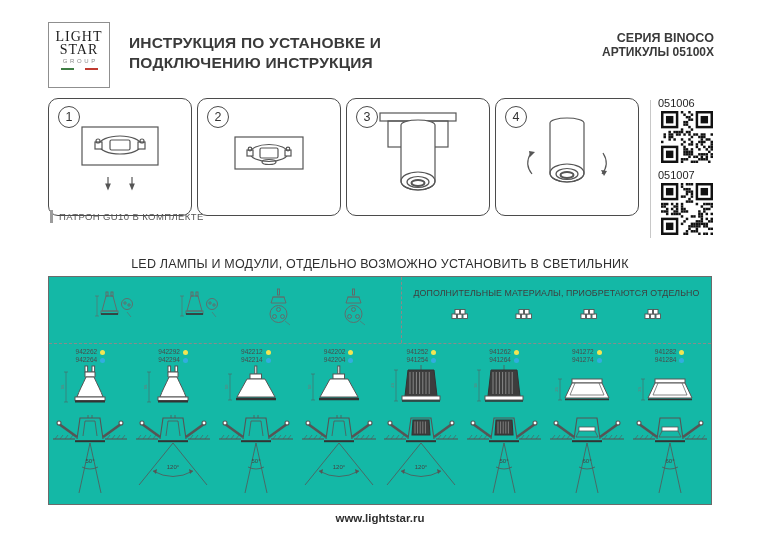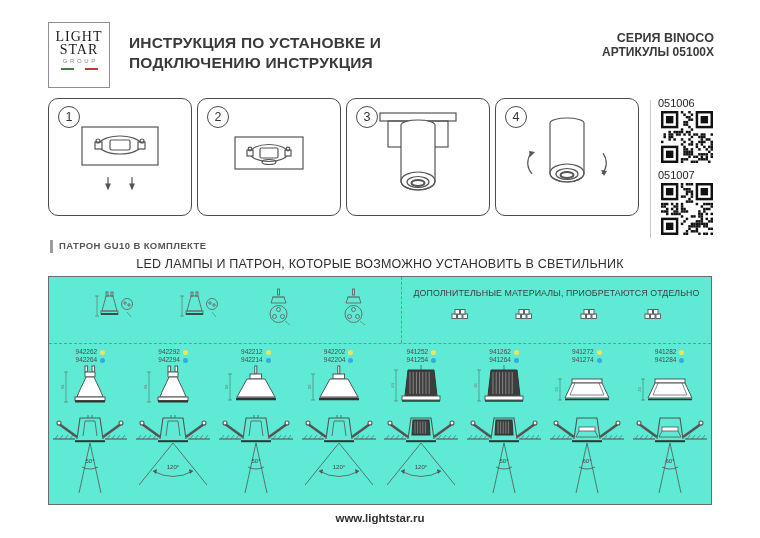--- a/index.html
+++ b/index.html
@@ -23,27 +23,27 @@
   .qr-label { font-size:11px; color:#1e1e1e; margin-bottom:2px; }
   .qr-box { width:52px; height:52px; margin:0 auto 6px auto; }
 
   
   #steps { left:48px; top:98px; display:flex; gap:5px; }
   .step { width:144px; height:118px; border:1.5px solid #4b4b4b; border-radius:10px; position:relative; background:#fff; }
   .step-num { position:absolute; left:9px; top:7px; width:22px; height:22px; border:1.3px solid #4b4b4b; border-radius:50%; display:flex; align-items:center; justify-content:center; font-size:12.5px; color:#333; }
   .step-art { position:absolute; inset:0; display:flex; align-items:center; justify-content:center; }
 
   
-  #note { left:50px; top:240px; display:flex; gap:6px;font-weight:bold; }
+  #note { left:50px; top:210px; display:flex; align-items:center; gap:6px; }
   #note .bar { width:3px; height:13px; background:#9c9c9c; }
   #note .txt { font-size:9.5px; color:#555; letter-spacing:0.4px; }
   #section-title { left:0; top:257px; width:760px; text-align:center; font-size:12.5px; color:#2e2e2e; letter-spacing:0.2px; }
 
   
-  #table { left:48px; top:276px; width:664px; height:229px; border:1px solid #6b6b6b; background:#5eead4; }
+  #table { left:48px; top:276px; width:664px; height:229px; border:1px solid #6b6b6b; background:#14b8a6; }
   #icon-row { height:67px; border-bottom:1px dashed #8a8a8a; display:flex; }
   #lamp-icons { width:352px; display:flex; align-items:center; justify-content:space-around; padding:0 10px 0 22px; }
   #addl { flex:1; border-left:1px dashed #8a8a8a; display:flex; flex-direction:column; align-items:center; padding-top:11px; }
   #addl-label { font-size:8.8px; color:#3e3e3e; letter-spacing:0.1px; }
   #addl-icons { display:flex; width:100%; justify-content:space-around; margin-top:9px; padding:0 26px; }
   #cols-row { display:flex; height:160px; }
   .col { flex:1; display:flex; flex-direction:column; align-items:center; padding-top:4px; }
   .art-block { height:17px; }
   .art-row { display:flex; align-items:center; gap:3px; justify-content:flex-end; }
   .art-code { font-size:6.5px; line-height:8px; color:#4a4a4a; }
@@ -383,21 +383,21 @@
       </svg>
     </div>
   </div>
 </div>
 
 <div class="abs" id="note">
   <span class="bar"></span>
   <span class="txt">ПАТРОН GU10 В КОМПЛЕКТЕ</span>
 </div>
 
-<div class="abs" id="section-title">LED ЛАМПЫ И ПАТРОН, КОТОРЫЕ ВОЗМОЖНО УСТАНОВИТЬ В СВЕТИЛЬНИК</div>
+<div class="abs" id="section-title">LED ЛАМПЫ И МОДУЛИ, ОТДЕЛЬНО ВОЗМОЖНО УСТАНОВИТЬ В СВЕТИЛЬНИК</div>
 
 <div class="abs" id="table">
   <div id="icon-row">
     <div id="lamp-icons">
         <div><svg width="44" height="38" viewBox="0 0 44 38" fill="none" stroke="#666" stroke-width="0.9">
   <line x1="5" y1="7" x2="5" y2="27" stroke-width="0.6"></line>
             <line x1="3" y1="7" x2="7" y2="7" stroke-width="0.6"></line>
             <line x1="3" y1="27" x2="7" y2="27" stroke-width="0.6"></line>
   <rect x="14" y="3" width="2" height="4"></rect>
             <rect x="19" y="3" width="2" height="4"></rect>

